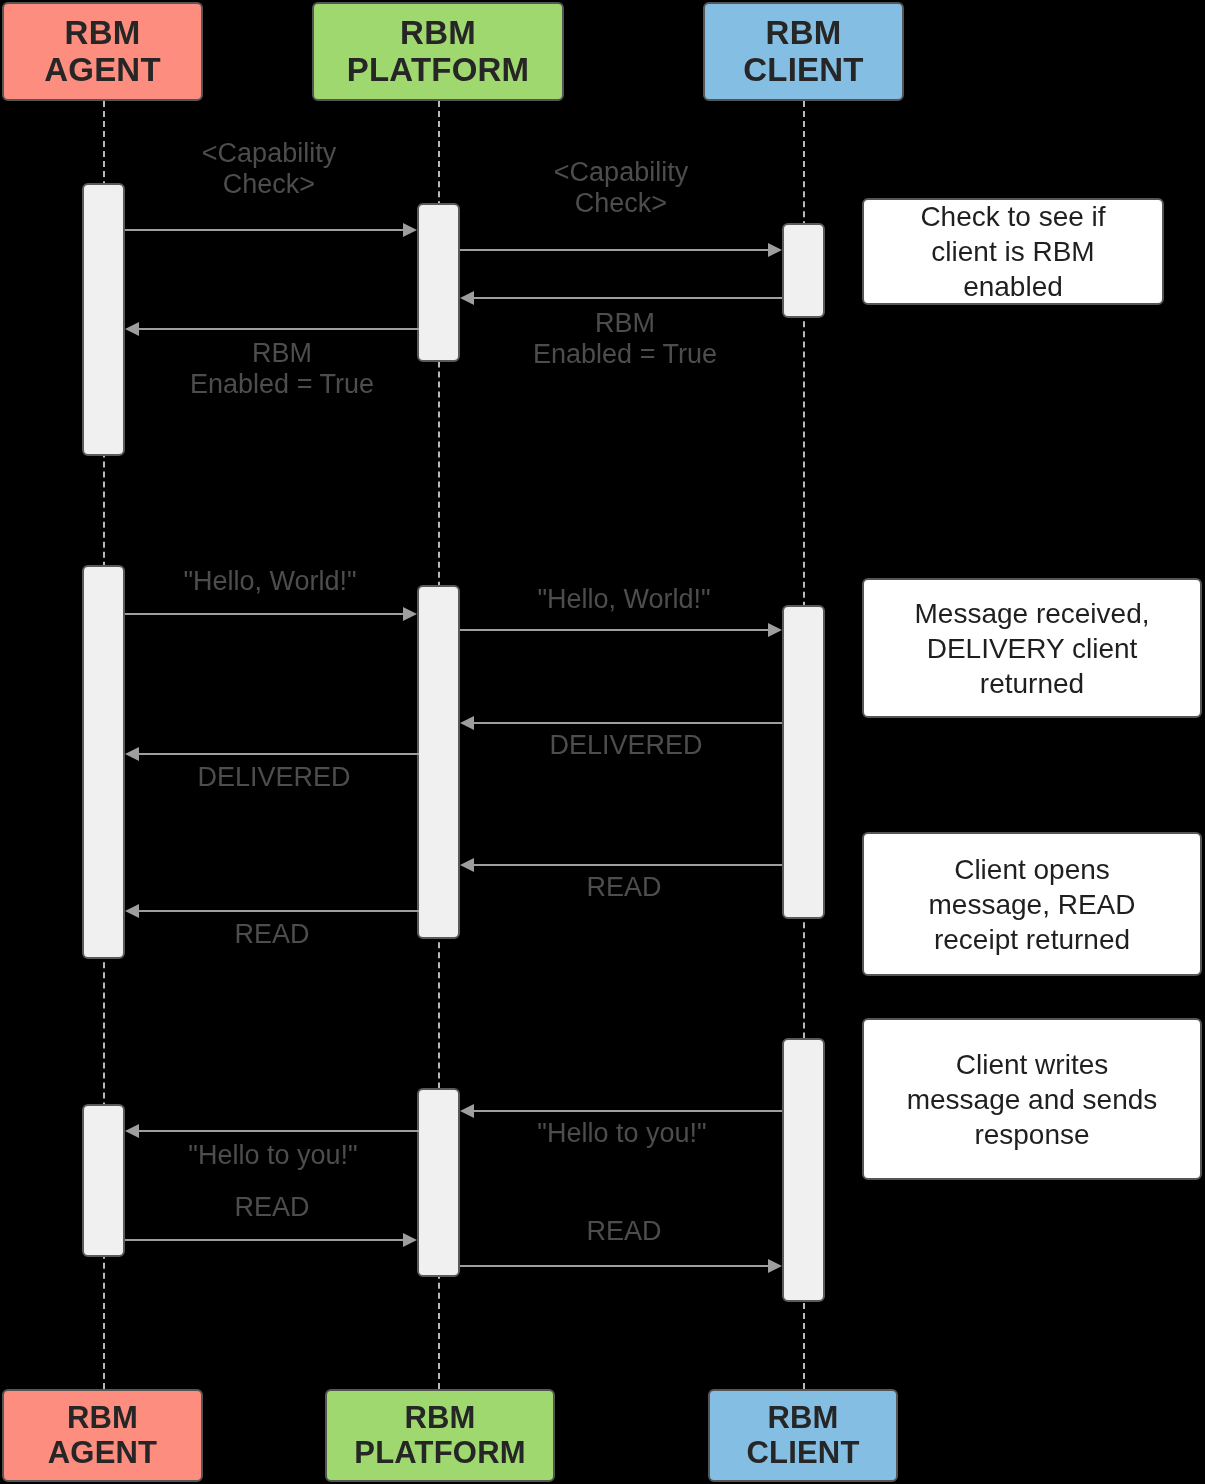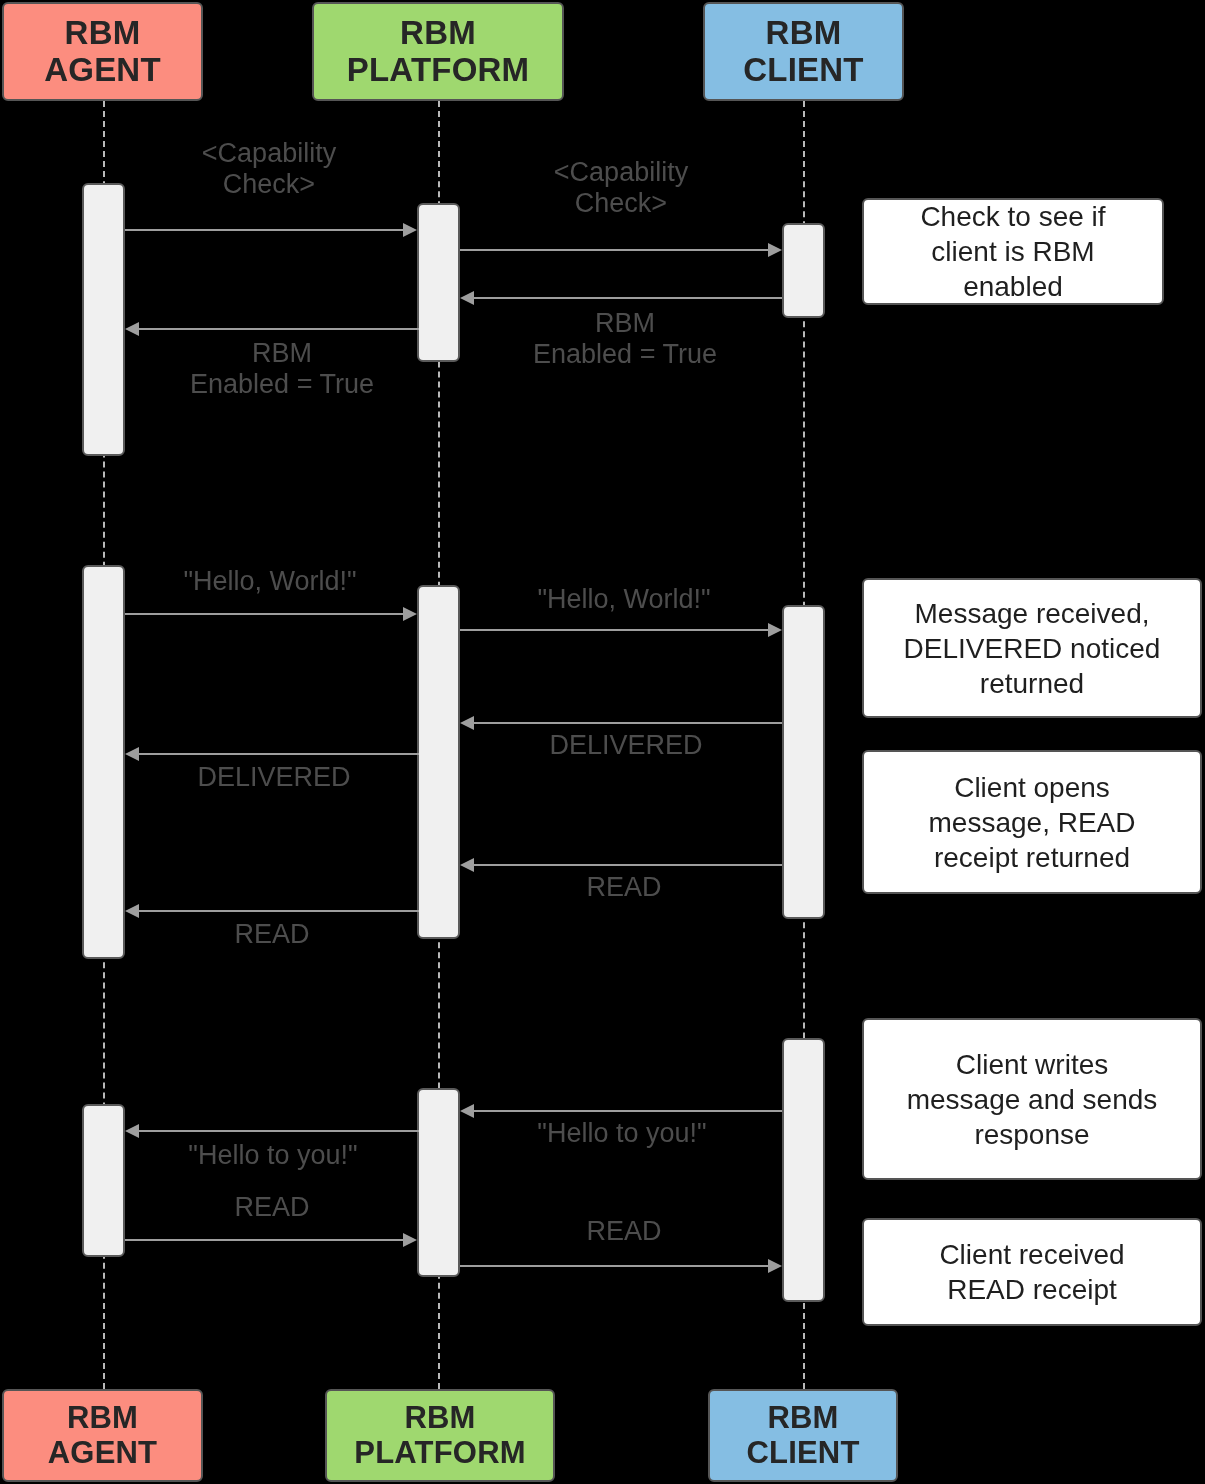--- a/index.html
+++ b/index.html
@@ -189,33 +189,31 @@
 
   <div class="msg-line" style="left:460px; top:1265px; width:318px;"></div>
   <div class="arrow-head right" style="left:768px; top:1259px;"></div>
   <div class="msg-label" style="left:510px; top:1216px; width:228px;">READ</div>
 
   <div class="note" style="left:862px; top:198px; width:302px; height:107px;">Check to see if
 client is RBM
 enabled</div>
 
   <div class="note" style="left:862px; top:578px; width:340px; height:140px;">Message received,
-DELIVERED noticed
+DELIVERY client
 returned</div>
 
-  <div class="note" style="left:862px; top:750px; width:340px; height:144px;">Client opens
+  <div class="note" style="left:862px; top:832px; width:340px; height:144px;">Client opens
 message, READ
 receipt returned</div>
 
   <div class="note" style="left:862px; top:1018px; width:340px; height:162px;">Client writes
 message and sends
 response</div>
 
-  <div class="note" style="left:862px; top:1218px; width:340px; height:108px;">Client received
-READ receipt</div>
 
   <div class="participant" style="left:2px; top:1389px; width:201px; height:93px; background:#fc8d7f; font-size:31px;">
     <span class="pline">RBM</span>
     <span class="pline">AGENT</span>
   </div>
 
   <div class="participant" style="left:325px; top:1389px; width:230px; height:93px; background:#9fd86f; font-size:31px;">
     <span class="pline">RBM</span>
     <span class="pline">PLATFORM</span>
   </div>

